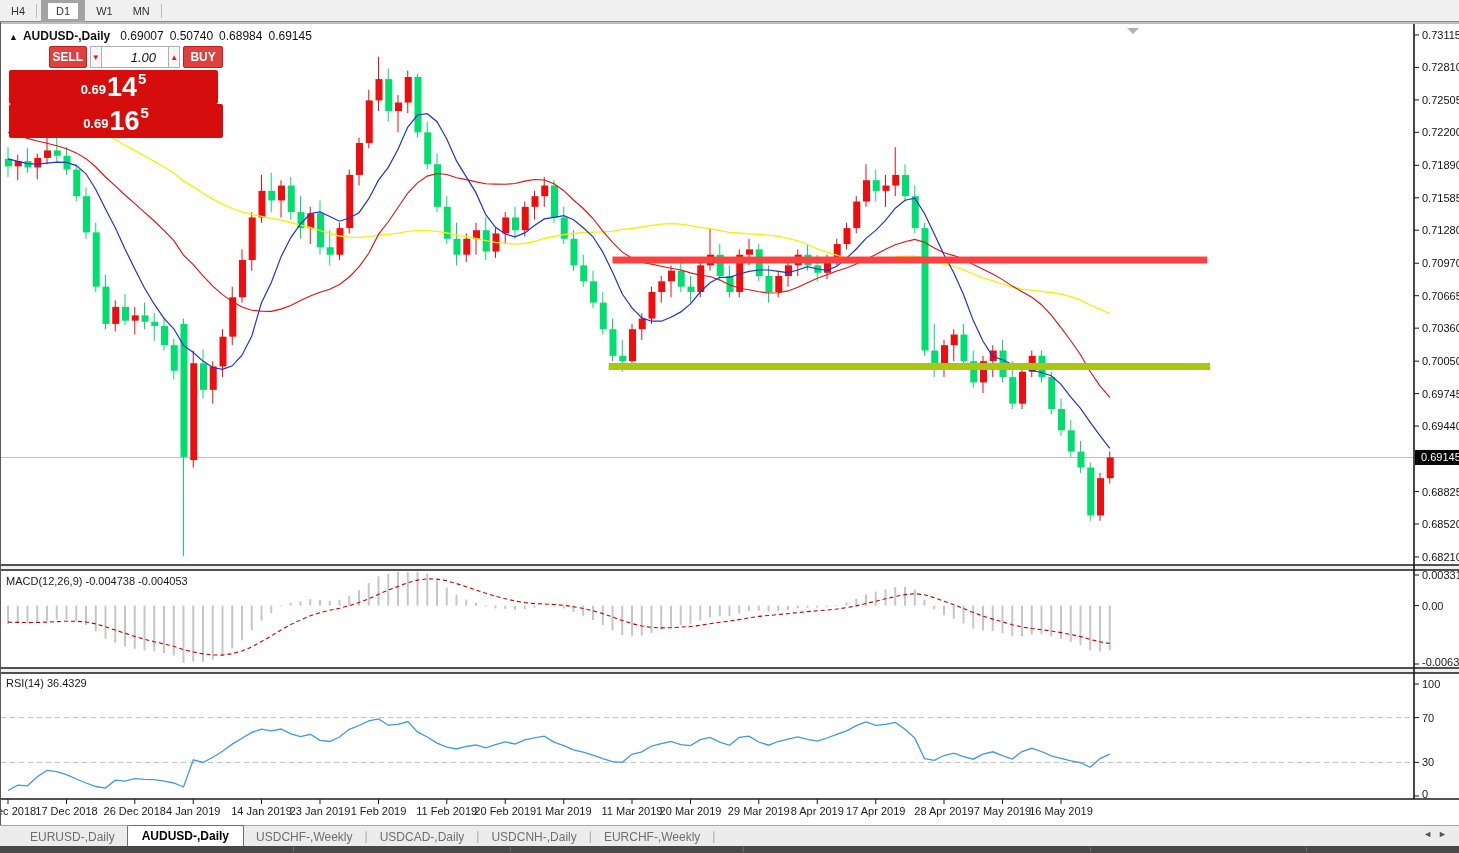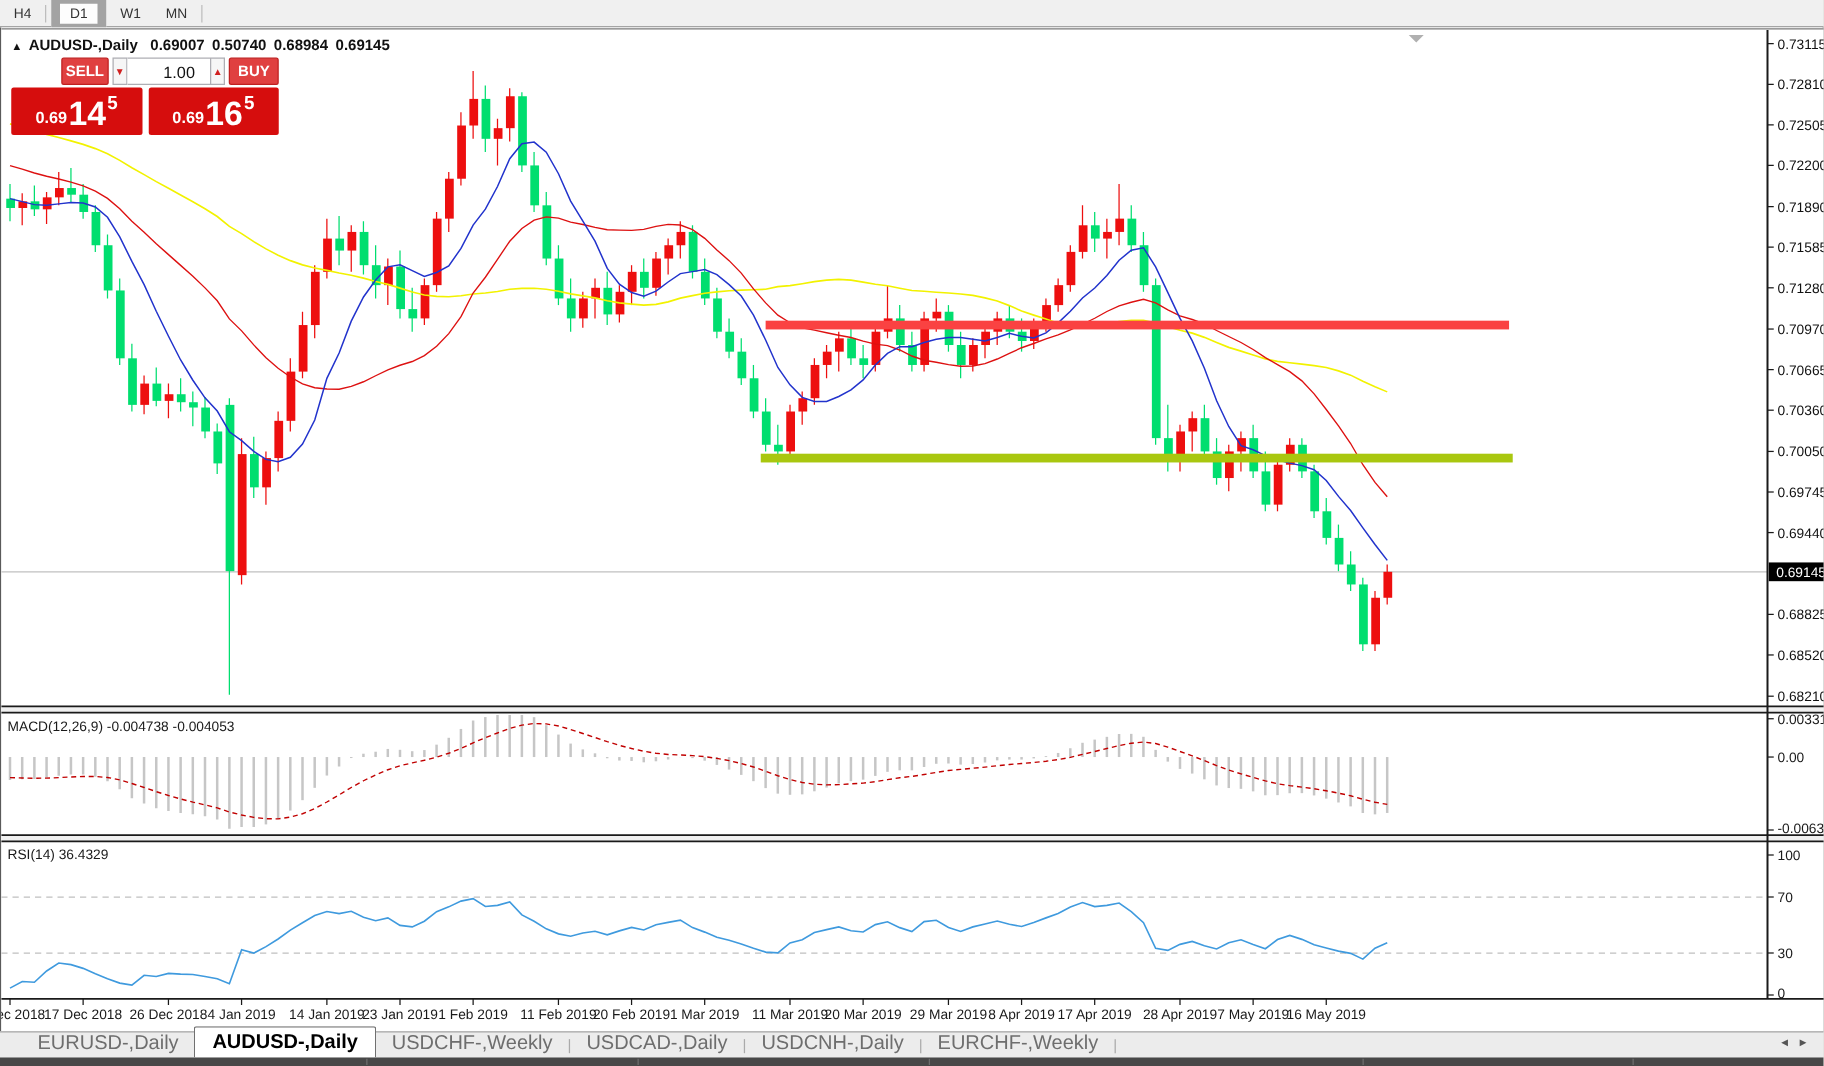--- a/index.html
+++ b/index.html
@@ -10,43 +10,43 @@
   .tf-tab{font-size:11px;color:#333;padding:2px 8px;margin-left:2px;cursor:default;border:1px solid transparent;}
   .tf-tab.active{background:#fdfdfd;border:7px solid #a3a3a3;box-shadow:inset 0 0 1px #fff;}
   .tf-sep{width:1px;height:14px;background:#bdbdbd;margin:0 2px;}
   
   .chart-shell{position:absolute;left:0;top:22px;width:1459px;height:803px;background:#fff;
                border-left:1px solid #5a5a5a;border-right:1px solid #5a5a5a;box-sizing:border-box;}
   svg{position:absolute;left:0;top:0;}
   .hdr{position:absolute;left:8px;top:7px;font-size:12px;color:#111;white-space:nowrap;z-index:5;}
   .hdr .sym{font-weight:bold;margin-right:10px;}
   .hdr .tri{font-size:9px;margin-right:5px;color:#111;}
-  .hdr span.num{margin-right:6px;font-weight:bold;}
+  .hdr span.num{margin-right:6px;}
   
   .panel{position:absolute;left:8px;top:24px;width:214px;z-index:6;}
   .row1{display:flex;height:22px;padding-left:40px;}
   .btn-trade{background:#e04040;color:#fff;font-size:12px;font-weight:bold;border:1px solid #c02020;
              border-radius:2px;display:flex;align-items:center;justify-content:center;cursor:pointer;}
   .sellb{width:52px;margin-right:3px;}
   .buyb{width:55px;margin-left:3px;}
   .spin{width:17px;background:#f6f6f6;border:1px solid #aeaeb4;color:#d02020;font-size:8px;
         display:flex;align-items:center;justify-content:center;cursor:pointer;box-sizing:border-box;}
   .vol{width:66px;background:#fff;border:1px solid #aeaeb4;border-left:none;border-right:none;
-       font-size:13px;color:#111;text-align:right;padding:0 12px 0 0;box-sizing:border-box;outline:none;}
-  .row2{display:flex;margin-top:2px;height:38px;}
+       font-size:13px;color:#111;text-align:right;padding:0 12px 0 0;box-sizing:border-box;outline:none;font-style:italic;}
+  .row2{display:flex;margin-top:2px;height:38px;flex-direction:column;}
   .bigp{background:#d60d0d;color:#fff;border-radius:2px;flex:1;display:flex;align-items:flex-end;
         justify-content:center;padding-bottom:3px;cursor:pointer;}
   .bigp .pre{font-size:13px;font-weight:bold;margin:0 1px 4px 0;}
   .bigp .big{font-size:27px;font-weight:bold;line-height:28px;}
   .bigp .sup{font-size:15px;font-weight:bold;margin:0 0 14px 1px;}
   .bigp.left{margin-right:5px;}
   
   .tabbar{position:absolute;left:0;top:825px;width:1459px;height:21px;background:#ececec;
           border-top:1px solid #a5a5a5;box-sizing:border-box;display:flex;align-items:flex-end;}
-  .ctab{font-size:16px;color:#6e6e6e;padding:3px 12px 2px 12px;white-space:nowrap;cursor:pointer;}
+  .ctab{font-size:12px;color:#6e6e6e;padding:3px 12px 2px 12px;white-space:nowrap;cursor:pointer;}
   .ctab.active{background:#fff;color:#000;font-weight:bold;border:1px solid #707070;border-bottom:none;
                border-radius:2px 2px 0 0;padding:3px 14px 3px 14px;}
   .pipe{color:#aaa;font-size:12px;padding-bottom:3px;}
   .tab-pad{width:18px;}
   .scroll-arrows{position:absolute;right:6px;top:829px;font-size:9px;color:#555;z-index:7;letter-spacing:6px;cursor:pointer;}
   
   .dark-strip{position:absolute;left:0;top:846px;width:1459px;height:7px;background:#484848;}
   .dark-strip i{position:absolute;top:1px;width:1px;height:5px;background:#6d6d6d;}
 </style>
 </head>

